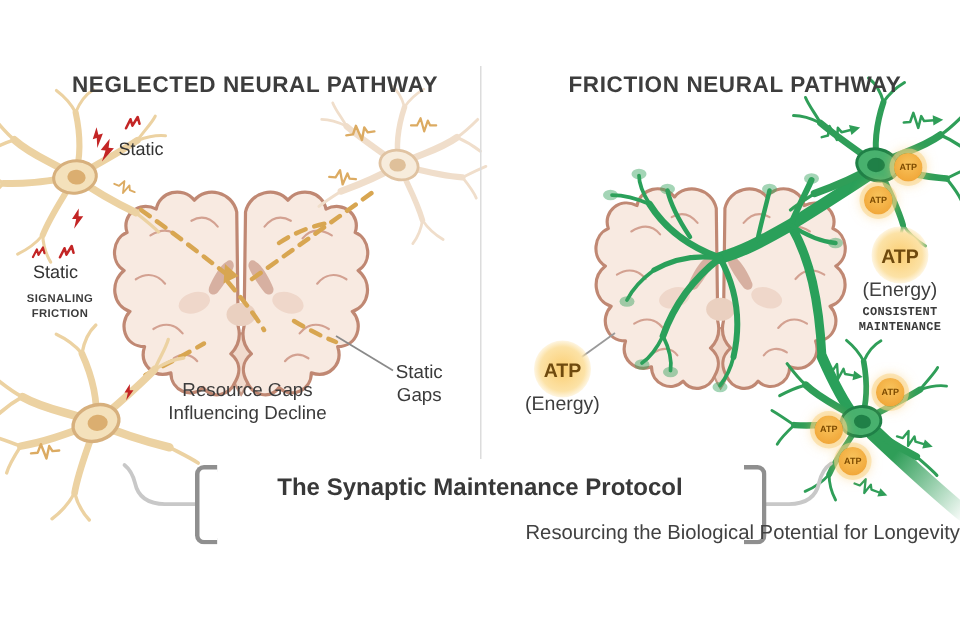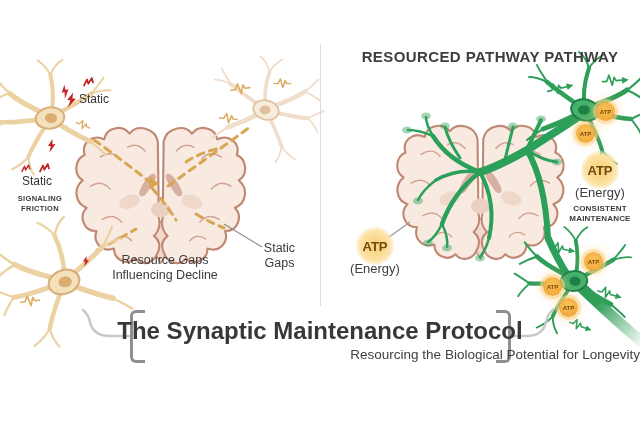--- a/index.html
+++ b/index.html
@@ -11,30 +11,30 @@
   .panel-title{font-weight:bold;font-size:15px;letter-spacing:.4px;color:#3d3d3d;text-align:center;}
   .divider{position:absolute;left:320px;top:44px;width:1px;height:262px;background:#dcdcdc;}
   .caption{font-size:12.5px;line-height:15px;text-align:center;color:#3b3b3b;white-space:pre-line;}
   .small-caps{font-size:7.5px;font-weight:bold;letter-spacing:.3px;line-height:10px;text-align:center;color:#3a3a3a;white-space:pre-line;}
   .static-lbl{font-size:12px;color:#333;}
   .atp-big{display:flex;flex-direction:column;align-items:center;width:70px;}
   .atp-glow{width:38px;height:38px;border-radius:50%;display:flex;align-items:center;justify-content:center;
     background:radial-gradient(circle,#fbce72 0%,#fce2a6 55%,rgba(255,244,214,0) 78%);
     font-size:13px;font-weight:bold;color:#6f4a0e;}
   .atp-sub{font-size:13px;color:#3e3e3e;margin-top:-4px;}
-  .atp-note{font-size:8px;font-weight:bold;letter-spacing:.2px;line-height:10px;text-align:center;color:#3a3a3a;margin-top:4px;white-space:pre-line;}
+  .atp-note{font-size:8px;font-weight:bold;letter-spacing:.2px;line-height:10px;text-align:center;color:#3a3a3a;margin-top:4px;white-space:pre-line;font-family:Liberation Mono, monospace;}
   .atp-badge{position:absolute;width:19px;height:19px;border-radius:50%;
     background:radial-gradient(circle at 50% 38%,#f8c35c,#ef9f2f);
     box-shadow:0 0 0 3px rgba(250,214,138,.55),0 0 8px 2px rgba(248,200,110,.55);
     display:flex;align-items:center;justify-content:center;
     font-size:6px;font-weight:bold;color:#7c4a00;}
   .bracket{position:absolute;top:310px;width:15px;height:53px;border:3px solid #8f8f8f;box-sizing:border-box;}
   .bracket.left{left:130px;border-right:none;border-radius:6px 0 0 6px;}
   .bracket.right{left:496px;border-left:none;border-radius:0 6px 6px 0;}
-  .footer-title{left:0;top:317px;width:640px;text-align:center;font-size:24px;font-weight:bold;color:#383838;}
+  .footer-title{left:0;top:317px;width:640px;text-align:center;font-size:16px;font-weight:bold;color:#383838;}
   .footer-sub{left:0;top:347px;width:640px;text-align:right;font-size:13.5px;color:#414141;}
 </style>
 </head>
 <body>
 
 <div id="canvas">
 
   <svg class="abs" style="left:0;top:0" width="640" height="426" viewBox="0 0 640 426">
     <defs>
       <symbol id="neuron">
@@ -190,21 +190,22 @@
     <path d="M385,240 L410,222" stroke="#9a9a9a" stroke-width="1.2" fill="none"></path>
 
     <g stroke="#c8c8c8" stroke-width="2.5" fill="none" stroke-linecap="round">
       <path d="M131,336 L110,336 Q93,336 90,322 Q88,314 83,310"></path>
       <path d="M511,336 L526,336 Q543,336 546,322 Q548,313 554,309"></path>
     </g>
   </svg>
 
   <div class="divider"></div>
 
-  <div class="abs panel-title" style="left:340px;top:48px;width:300px">RESOURCED PATHWAY PATHWAY</div>
+  <div class="abs panel-title" style="left:20px;top:48px;width:300px">NEGLECTED NEURAL PATHWAY</div>
+  <div class="abs panel-title" style="left:340px;top:48px;width:300px">FRICTION NEURAL PATHWAY</div>
 
   <div class="abs static-lbl" style="left:79px;top:92px">Static</div>
   <div class="abs static-lbl" style="left:22px;top:174px">Static</div>
   <div class="abs small-caps" style="left:8px;top:194px;width:64px">SIGNALING
 FRICTION</div>
   <div class="abs caption" style="left:95px;top:253px;width:140px">Resource Gaps
 Influencing Decline</div>
   <div class="abs caption" style="left:252px;top:241px;width:55px">Static
 Gaps</div>
 

